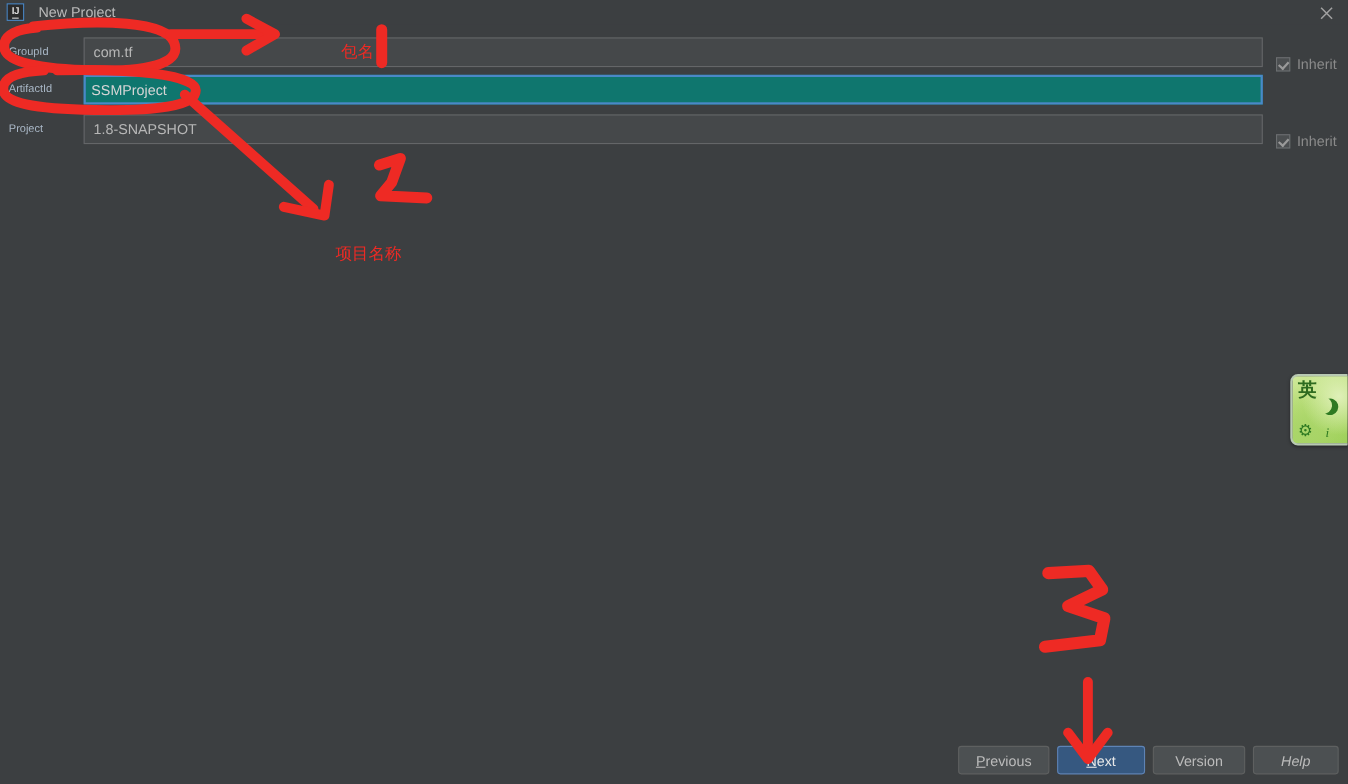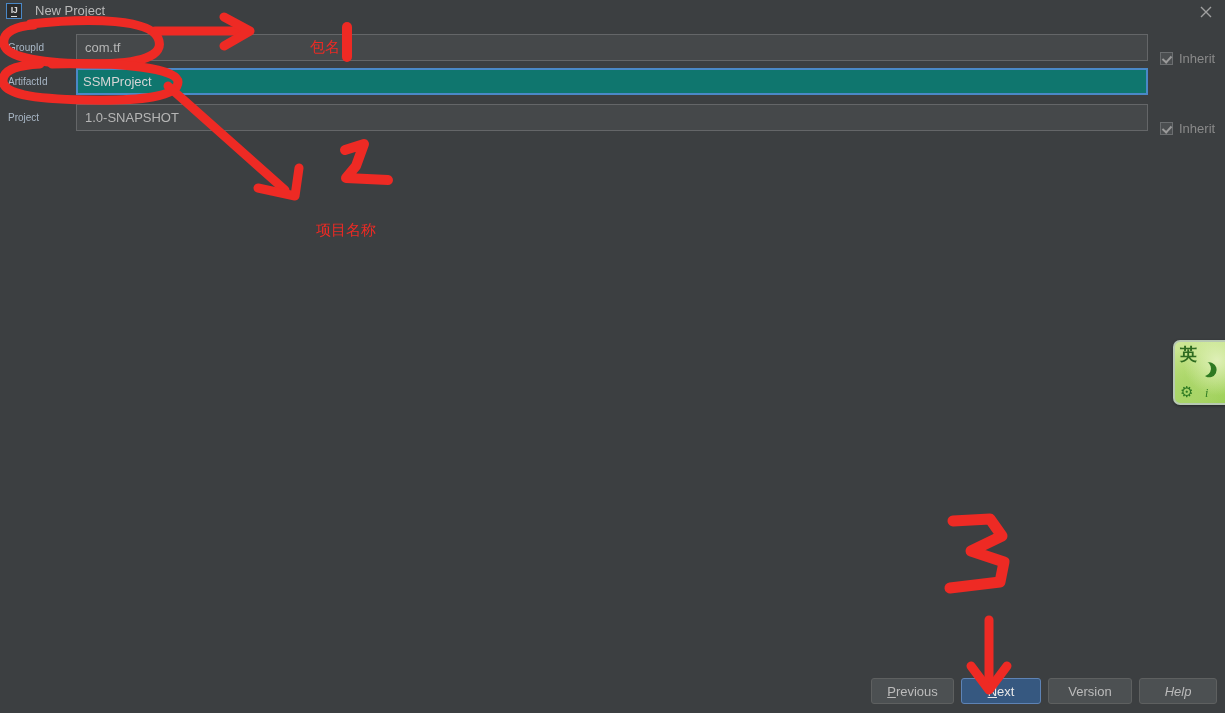--- a/index.html
+++ b/index.html
@@ -191,21 +191,21 @@
     </div>
   </div>
 
   <div class="form-row" style="top:68px;">
     <div class="form-label">ArtifactId</div>
     <div class="field focused">SSMProject</div>
   </div>
 
   <div class="form-row" style="top:104px;">
     <div class="form-label">Project</div>
-    <div class="field">1.0-SNAPSHOT</div>
+    <div class="field">1.8-SNAPSHOT</div>
     <div class="inherit">
       <div class="cb"></div>
       <div class="inherit-label">Inherit</div>
     </div>
   </div>
 
   <div class="ime">
     <div class="ime-cn">英</div>
     <div class="ime-moon"></div>
     <div class="ime-gear">⚙</div>
@@ -243,15 +243,15 @@
       <path stroke-width="10" d="M 345,150 L 364,144 L 356,166 L 346,178 L 388,180"></path>
 
       <path stroke-width="11" d="M 953,521 L 990,519 L 1002,536 L 971,551 L 1004,562 L 1000,582 L 950,588"></path>
 
       <path stroke-width="9" d="M 989,620 L 989,686"></path>
       <path stroke-width="9" d="M 971,666 L 989,690 L 1007,666"></path>
     </g>
   </svg>
 
   <div class="annot-text" style="left:266px; top:38px;margin-left:44px;">包名</div>
-  <div class="annot-text" style="left:316px; top:221px;">项目名称</div>
+  <div class="annot-text" style="left:305px; top:221px;">项目名称</div>
 
 </div>
 
 </body></html>

